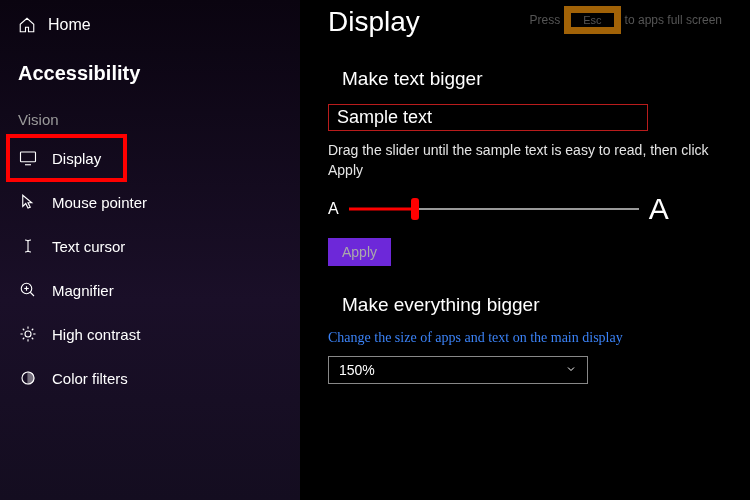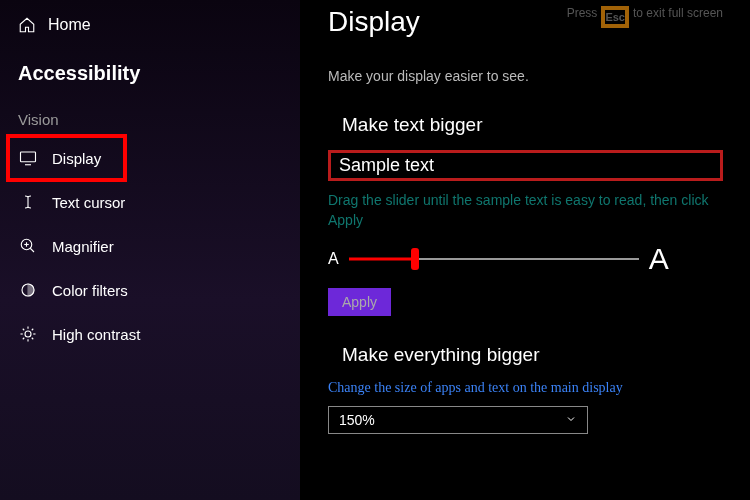--- a/index.html
+++ b/index.html
@@ -101,49 +101,49 @@
       font-weight: 400;
       margin-bottom: 30px;
     }
     .esc-hint {
       position: absolute;
       top: 6px;
       right: 28px;
       color: #555;
       font-size: 12px;
       display: flex;
+      align-items: center;
       gap: 4px;
     }
     .esc-key {
-      border: 4px solid #a16207;
-      padding: 1px 0;
+      border: 7px solid #a16207;
+      padding: 1px 12px;
       font-size: 11px;
-      font-weight: bold;
     }
     .subtitle {
       color: #bbb;
       font-size: 14px;
       margin-bottom: 30px;
     }
     .h2 {
       font-size: 19px;
       font-weight: 400;
       margin-bottom: 14px;
       margin-left: 14px;
     }
     .sample-box {
-      border: 3px solid #b91c1c;
+      border: 1px solid #b91c1c;
       padding: 2px 8px;
       font-size: 18px;
       margin-bottom: 10px;
-      width: 395px;
+      width: 320px;
     }
     .instruction {
       font-size: 14px;
-      color: #0f766e;
+      color: #e5e5e5;
       line-height: 1.4;
       margin-bottom: 12px;
     }
     .slider-row {
       display: flex;
       align-items: center;
       gap: 10px;
       margin-bottom: 12px;
     }
     .small-A { font-size: 16px; }
@@ -228,20 +228,28 @@
     <div class="selected-highlight"></div>
     <span class="icon">
       <svg width="18" height="18" viewBox="0 0 24 24" fill="none" stroke="#fff" stroke-width="1.5">
           <rect x="2" y="4" width="20" height="13" rx="1"></rect>
           <line x1="8" y1="21" x2="16" y2="21"></line>
         </svg>
     </span>
     <span>Display</span>
   </div>
 
+  <div class="nav-item">
+    <span class="icon">
+      <svg width="18" height="18" viewBox="0 0 24 24" fill="none" stroke="#fff" stroke-width="1.5">
+          <path d="M5 3 L5 18 L9 14 L12 20 L15 19 L12 13 L17 13 Z"></path>
+        </svg>
+    </span>
+    <span>Mouse pointer</span>
+  </div>
 
   <div class="nav-item">
     <span class="icon">
       <svg width="18" height="18" viewBox="0 0 24 24" fill="none" stroke="#fff" stroke-width="1.5">
           <line x1="12" y1="4" x2="12" y2="20"></line>
           <path d="M8 4 C10 4 12 5 12 5 C12 5 14 4 16 4"></path>
           <path d="M8 20 C10 20 12 19 12 19 C12 19 14 20 16 20"></path>
         </svg>
     </span>
     <span>Text cursor</span>
@@ -250,59 +258,58 @@
   <div class="nav-item">
     <span class="icon">
       <svg width="18" height="18" viewBox="0 0 24 24" fill="none" stroke="#fff" stroke-width="1.5">
           <circle cx="10" cy="10" r="7"></circle>
           <line x1="20" y1="20" x2="15" y2="15"></line>
           <line x1="7" y1="10" x2="13" y2="10"></line>
           <line x1="10" y1="7" x2="10" y2="13"></line>
         </svg>
     </span>
     <span>Magnifier</span>
-  </div>
-
-  <div class="nav-item">
-    <span class="icon">
-      <svg width="18" height="18" viewBox="0 0 24 24" fill="none" stroke="#fff" stroke-width="1.5">
-          <circle cx="12" cy="12" r="8"></circle>
-          <path d="M12 4 A8 8 0 0 1 12 20 Z" fill="#fff" opacity="0.4"></path>
-        </svg>
-    </span>
-    <span>Color filters</span>
   </div>
 
   <div class="nav-item">
     <span class="icon">
       <svg width="18" height="18" viewBox="0 0 24 24" fill="none" stroke="#fff" stroke-width="1.5">
           <circle cx="12" cy="12" r="4"></circle>
           <line x1="12" y1="2" x2="12" y2="5"></line>
           <line x1="12" y1="19" x2="12" y2="22"></line>
           <line x1="2" y1="12" x2="5" y2="12"></line>
           <line x1="19" y1="12" x2="22" y2="12"></line>
           <line x1="5" y1="5" x2="7" y2="7"></line>
           <line x1="17" y1="17" x2="19" y2="19"></line>
           <line x1="5" y1="19" x2="7" y2="17"></line>
           <line x1="17" y1="7" x2="19" y2="5"></line>
         </svg>
     </span>
     <span>High contrast</span>
   </div>
+
+  <div class="nav-item">
+    <span class="icon">
+      <svg width="18" height="18" viewBox="0 0 24 24" fill="none" stroke="#fff" stroke-width="1.5">
+          <circle cx="12" cy="12" r="8"></circle>
+          <path d="M12 4 A8 8 0 0 1 12 20 Z" fill="#fff" opacity="0.4"></path>
+        </svg>
+    </span>
+    <span>Color filters</span>
+  </div>
 </div>
 
 <div class="main">
   <div class="esc-hint">
     <span>Press</span>
     <span class="esc-key">Esc</span>
-    <span>to exit full screen</span>
+    <span>to apps full screen</span>
   </div>
 
   <h1 class="page-title">Display</h1>
-  <div class="subtitle">Make your display easier to see.</div>
 
   <div class="h2">Make text bigger</div>
 
   <div class="sample-box">Sample text</div>
 
   <div class="instruction">Drag the slider until the sample text is easy to read, then click Apply</div>
 
   <div class="slider-row">
     <span class="small-A">A</span>
     <div class="slider">

